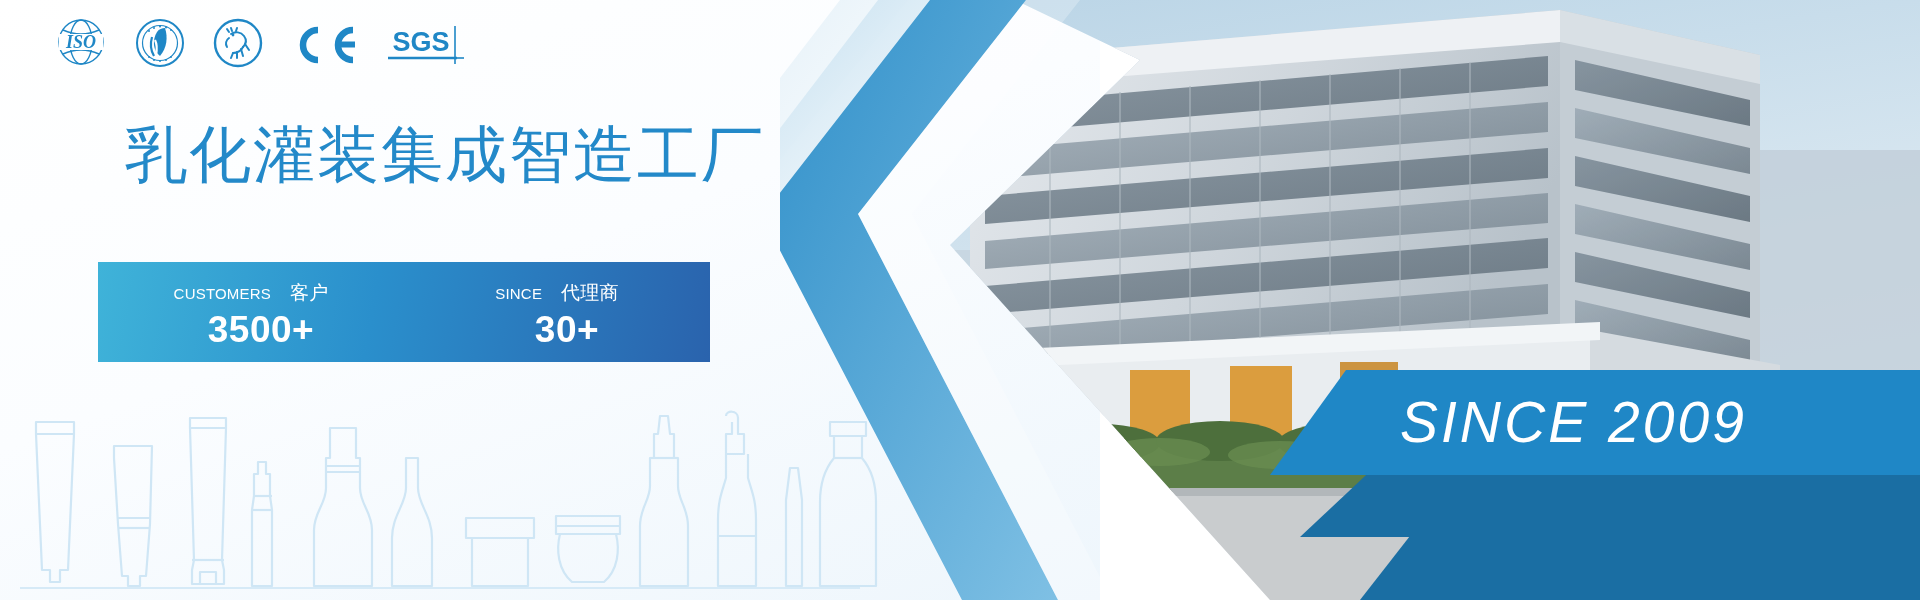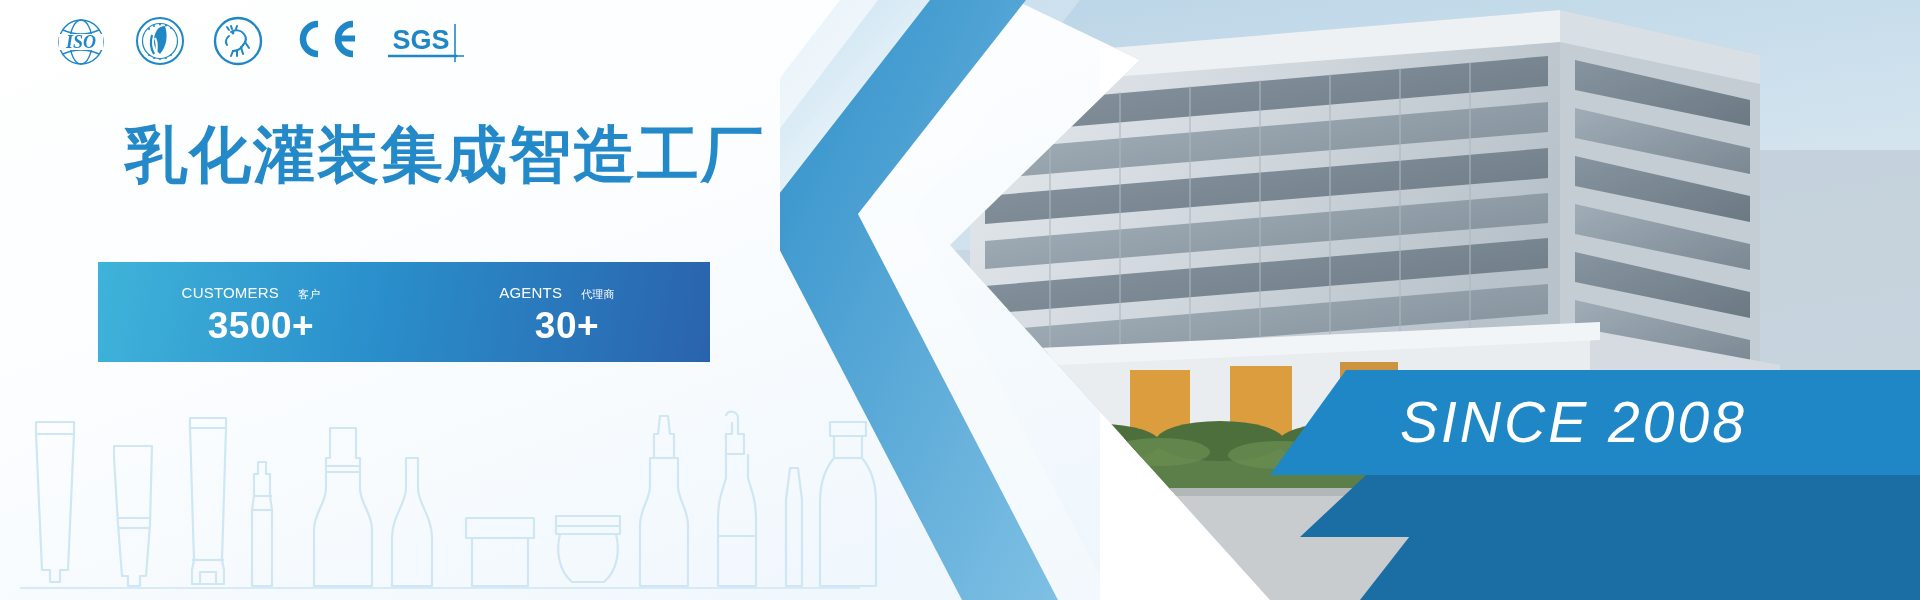--- a/index.html
+++ b/index.html
@@ -13,28 +13,28 @@
 
   
   .left-bg {
     position:absolute; left:0; top:0; width:1100px; height:600px;
     background:linear-gradient(160deg,#ffffff 0%,#fbfdff 45%,#eef6fc 100%);
   }
 
   
   .cert-strip {
     position:absolute; left:55px; top:16px;
-    display:flex; align-items:flex-start; gap:28px; height:52px;
+    display:flex; align-items:flex-end; gap:28px; height:52px;
   }
   .cert { display:block; }
 
   
   .headline {
     position:absolute; left:125px; top:122px;
-    font-size:62px; line-height:1.08; font-weight:700;
+    font-size:62px; line-height:1.08; font-weight:400;
     color:#2389c9; letter-spacing:2px;
     white-space:nowrap;
   }
   .subhead {
     position:absolute; left:127px; top:200px;
     font-size:35px; line-height:1.1; font-weight:700;
     color:#3b9ad4; letter-spacing:1px;
     white-space:nowrap;
   }
 
@@ -47,21 +47,21 @@
   }
   .stat {
     flex:1 1 0; display:flex; flex-direction:column;
     align-items:center; justify-content:center; padding-top:4px;
   }
   .stat-label {
     color:#ffffff; font-size:15px; font-weight:400;
     letter-spacing:.2px; white-space:nowrap; margin-bottom:5px;
     text-align:center;
   }
-  .stat-label .cn { font-size:11px; margin-left:19px;text-align:center; }
+  .stat-label .cn { font-size:19px; margin-left:19px;text-align:center; }
   .stat-value {
     color:#ffffff; font-size:37px; font-weight:700;
     letter-spacing:.5px; line-height:1; white-space:nowrap;margin-left:20px;
   }
 
   
   .bottles { position:absolute; left:0px; bottom:0px; width:880px; height:200px; }
 
   
   .photo-wrap {
@@ -306,21 +306,21 @@
 
   <div class="stats-bar">
     <div class="stat">
       <div class="stat-label">
         <span>CUSTOMERS</span><span class="cn">客户</span>
       </div>
       <div class="stat-value">3500+</div>
     </div>
     <div class="stat">
       <div class="stat-label">
-        <span>AGENTS</span><span class="cn">代理商</span>
+        <span>SINCE</span><span class="cn">代理商</span>
       </div>
       <div class="stat-value">30+</div>
     </div>
   </div>
 
   <svg class="bottles" width="880" height="200" viewBox="0 0 880 200">
     <g fill="none" stroke="#cfe6f5" stroke-width="2.2" stroke-linejoin="round">
 
       <line x1="20" y1="188" x2="860" y2="188" stroke="#d6eaf7" stroke-width="2"></line>
 
@@ -364,16 +364,16 @@
 
       <path d="M830 22 L866 22 L866 36 L862 36 L862 58 C872 70 876 84 876 102 L876 186 L820 186 L820 102 C820 84 824 70 834 58 L834 36 L830 36 Z"></path>
       <line x1="830" y1="36" x2="866" y2="36"></line>
       <line x1="834" y1="58" x2="862" y2="58"></line>
     </g>
   </svg>
 
   <div class="since-dark2"></div>
   <div class="since-dark"></div>
   <div class="since-badge">
-    <span class="since-text">SINCE 2008</span>
+    <span class="since-text">SINCE 2009</span>
   </div>
 
 </div>
 
 </body></html>

